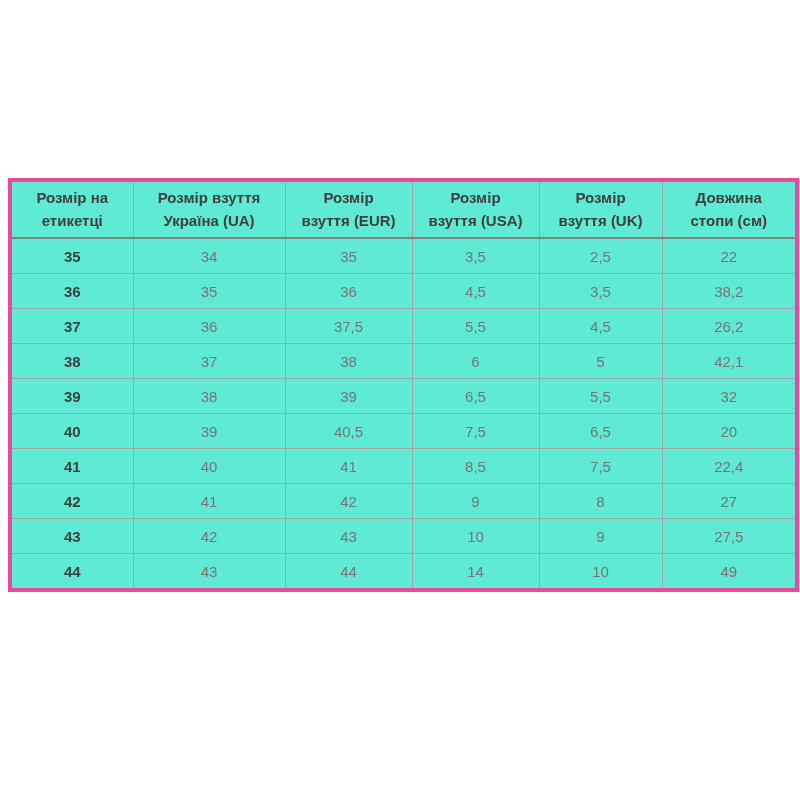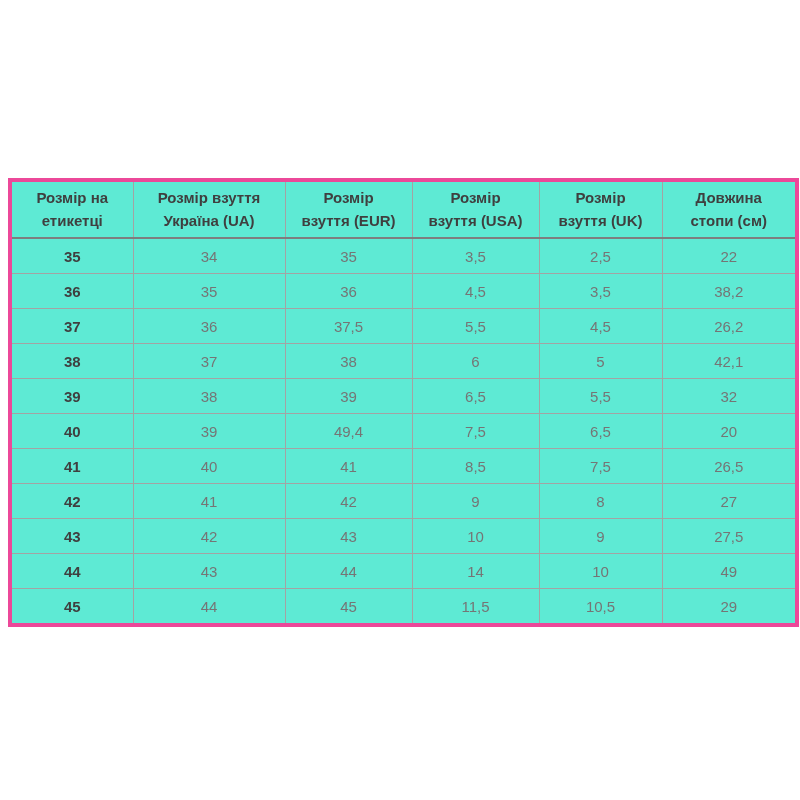--- a/index.html
+++ b/index.html
@@ -116,32 +116,32 @@
           <td>39</td>
           <td>38</td>
           <td>39</td>
           <td>6,5</td>
           <td>5,5</td>
           <td>32</td>
         </tr>
         <tr>
           <td>40</td>
           <td>39</td>
-          <td>49,4</td>
+          <td>40,5</td>
           <td>7,5</td>
           <td>6,5</td>
           <td>20</td>
         </tr>
         <tr>
           <td>41</td>
           <td>40</td>
           <td>41</td>
           <td>8,5</td>
           <td>7,5</td>
-          <td>26,5</td>
+          <td>22,4</td>
         </tr>
         <tr>
           <td>42</td>
           <td>41</td>
           <td>42</td>
           <td>9</td>
           <td>8</td>
           <td>27</td>
         </tr>
         <tr>
@@ -153,23 +153,15 @@
           <td>27,5</td>
         </tr>
         <tr>
           <td>44</td>
           <td>43</td>
           <td>44</td>
           <td>14</td>
           <td>10</td>
           <td>49</td>
         </tr>
-        <tr>
-          <td>45</td>
-          <td>44</td>
-          <td>45</td>
-          <td>11,5</td>
-          <td>10,5</td>
-          <td>29</td>
-        </tr>
       </tbody>
   </table>
 </div>
 
 </body></html>

